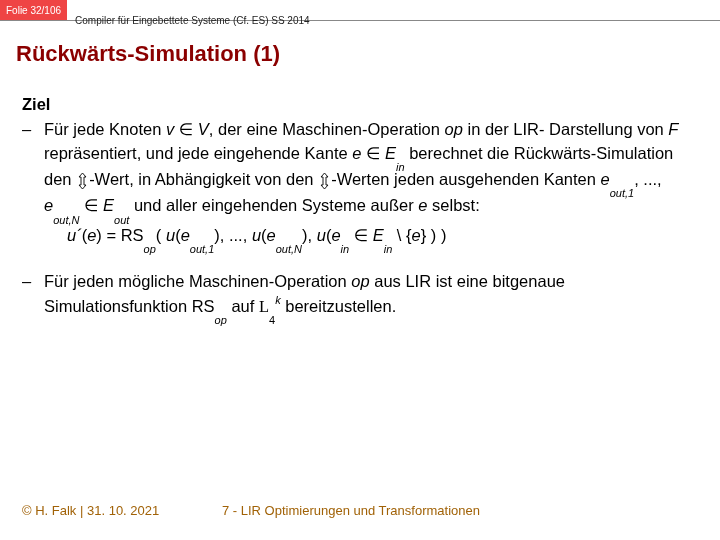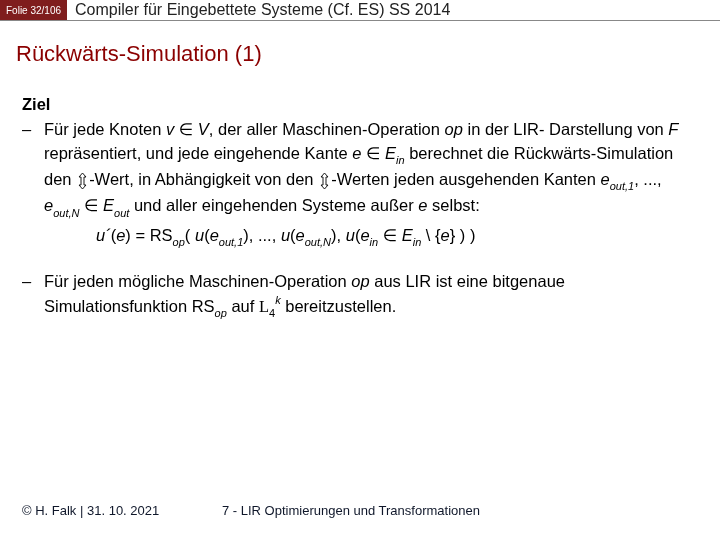--- a/index.html
+++ b/index.html
@@ -1,35 +1,35 @@
 <!DOCTYPE html>
 <html><head>
 <meta charset="utf-8">
 <style>
 *{margin:0;padding:0;box-sizing:border-box}
 body{width:720px;height:540px;font-family:Arial,Helvetica,sans-serif;background:#fff;position:relative;overflow:hidden}
 .header{display:flex;align-items:stretch;border-bottom:1px solid #888;height:21px}
-.slide-num{background:#7f1d1d;color:#fff;font-size:10px;padding:4px 6px;display:flex;align-items:center;white-space:nowrap}
-.course{font-size:16px;color:#222;padding:0 8px;display:flex;align-items:center}
-.title{color:#8b0000;font-weight:normal;font-size:22px;margin:20px 0 26px 16px}
+.slide-num{background:#ef4444;color:#fff;font-size:10px;padding:4px 6px;display:flex;align-items:center;white-space:nowrap}
+.course{font-size:10px;color:#222;padding:20px 8px;display:flex;align-items:center}
+.title{color:#8b0000;font-weight:bold;font-size:22px;margin:20px 0 26px 16px}
 .content{padding:0 22px;font-size:16.5px;line-height:1.45;color:#000}
 .section-label{font-weight:bold;margin-top:8px}
 .bullet-row{display:flex;margin-top:1px}
 .dash{width:22px;flex-shrink:0}
 .bullet-body{flex:1}
 .u{}
-.sub{font-size:11px;vertical-align:sub;position:relative;top:1px}
+.sub{font-size:11px;vertical-align:sub;position:relative;top:8px}
 .sup{font-size:11px;vertical-align:super;position:relative;top:-1px}
 .arrow-box{display:inline-block;width:11px;height:18px;vertical-align:middle;position:relative;margin:0 1px}
 .arrow-box svg{position:absolute;top:0;left:0}
-.formula{margin-left:52px;margin-top:3px;font-style:italic}
+.formula{margin-left:23px;margin-top:3px;font-style:italic}
 .formula .rm{font-style:normal}
 .section2{margin-top:20px}
 .bbL{font-family:'Times New Roman',serif}
-.footer{position:absolute;bottom:22px;left:22px;right:14px;display:flex;font-size:13px;color:#0f172a}
+.footer{position:absolute;bottom:22px;left:22px;right:14px;display:flex;font-size:13px;color:#a16207}
 .foot-left{width:200px}
 .foot-center{font-weight:normal;flex:1}
 i{font-style:italic}
 </style>
 </head>
 <body>
 
 <div class="header">
   <div class="slide-num">Folie 32/106</div>
   <div class="course">Compiler für Eingebettete Systeme (Cf. ES) SS 2014</div>
@@ -37,21 +37,21 @@
 
 <div class="title">Rückwärts-Simulation (1)</div>
 
 <div class="content">
 
   <div class="section-label">Ziel</div>
 
   <div class="bullet-row">
     <div class="dash">–</div>
     <div class="bullet-body">
-      <span>Für jede Knoten </span><i>v</i><span> ∈ </span><i>V</i><span>, der aller Maschinen-Operation </span><i>op</i><span> in der LIR-</span>
+      <span>Für jede Knoten </span><i>v</i><span> ∈ </span><i>V</i><span>, der eine Maschinen-Operation </span><i>op</i><span> in der LIR-</span>
       <span>Darstellung von </span><i>F</i><span> repräsentiert, und jede eingehende Kante </span><i>e</i><span> ∈ </span><i>E</i><i class="sub">in</i>
       <span>berechnet die Rückwärts-Simulation den </span><span class="arrow-box"><svg width="11" height="18" viewBox="0 0 11 18">
             <path d="M5.5 1 L9 5 L7 5 L7 13 L9 13 L5.5 17 L2 13 L4 13 L4 5 L2 5 Z" fill="none" stroke="#000" stroke-width="0.9"></path>
           </svg></span><span>-Wert, in Abhängigkeit von den</span>
       <span class="arrow-box"><svg width="11" height="18" viewBox="0 0 11 18">
             <path d="M5.5 1 L9 5 L7 5 L7 13 L9 13 L5.5 17 L2 13 L4 13 L4 5 L2 5 Z" fill="none" stroke="#000" stroke-width="0.9"></path>
           </svg></span><span>-Werten jeden ausgehenden Kanten </span><i>e</i><i class="sub">out,1</i><span>, ..., </span><i>e</i><i class="sub">out,N</i><span> ∈ </span><i>E</i><i class="sub">out</i><span> </span><span class="u">und</span><span> aller</span>
       <span>eingehenden Systeme außer </span><i>e</i><span> selbst:</span>
       <div class="formula">
         <span>u´</span><span class="rm">(</span><span>e</span><span class="rm">) = RS</span><span class="sub">op</span><span class="rm">( </span><span>u</span><span class="rm">(</span><span>e</span><span class="sub">out,1</span><span class="rm">)</span><span class="rm">, ..., </span><span>u</span><span class="rm">(</span><span>e</span><span class="sub">out,N</span><span class="rm">)</span><span class="rm">, </span><span>u</span><span class="rm">(</span><span>e</span><span class="sub">in</span><span class="rm"> ∈ </span><span>E</span><span class="sub">in</span><span class="rm"> \ {</span><span>e</span><span class="rm">} ) )</span>

